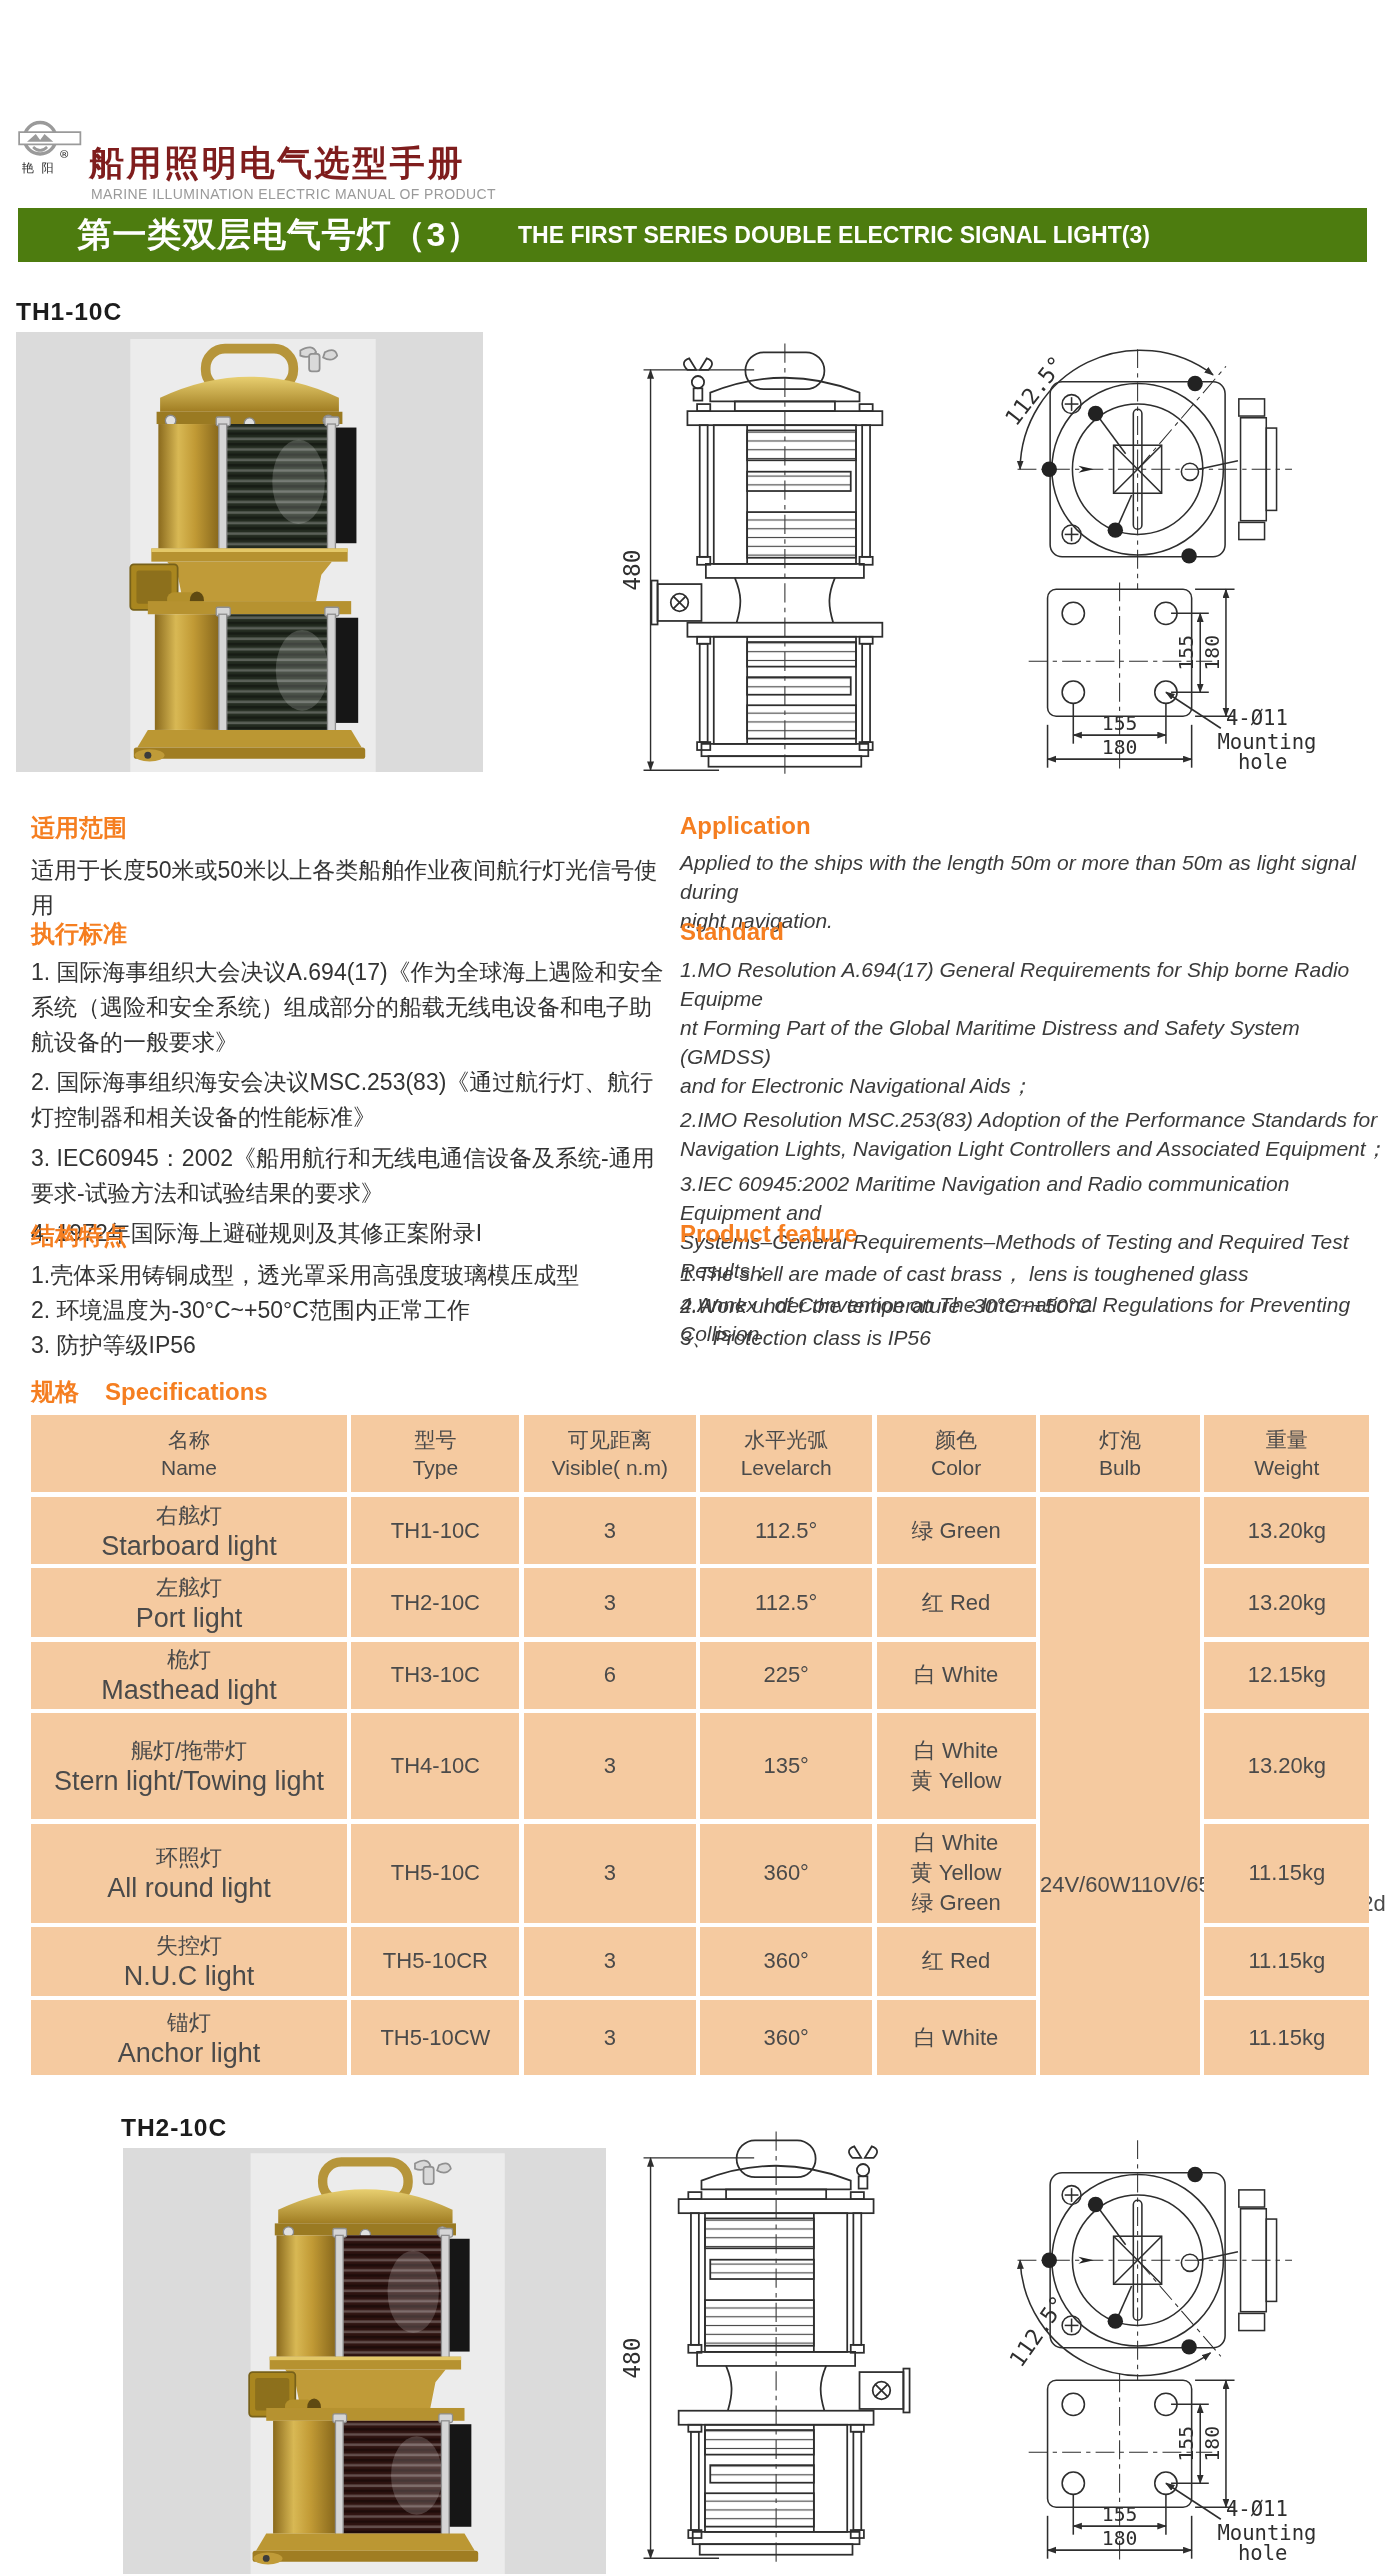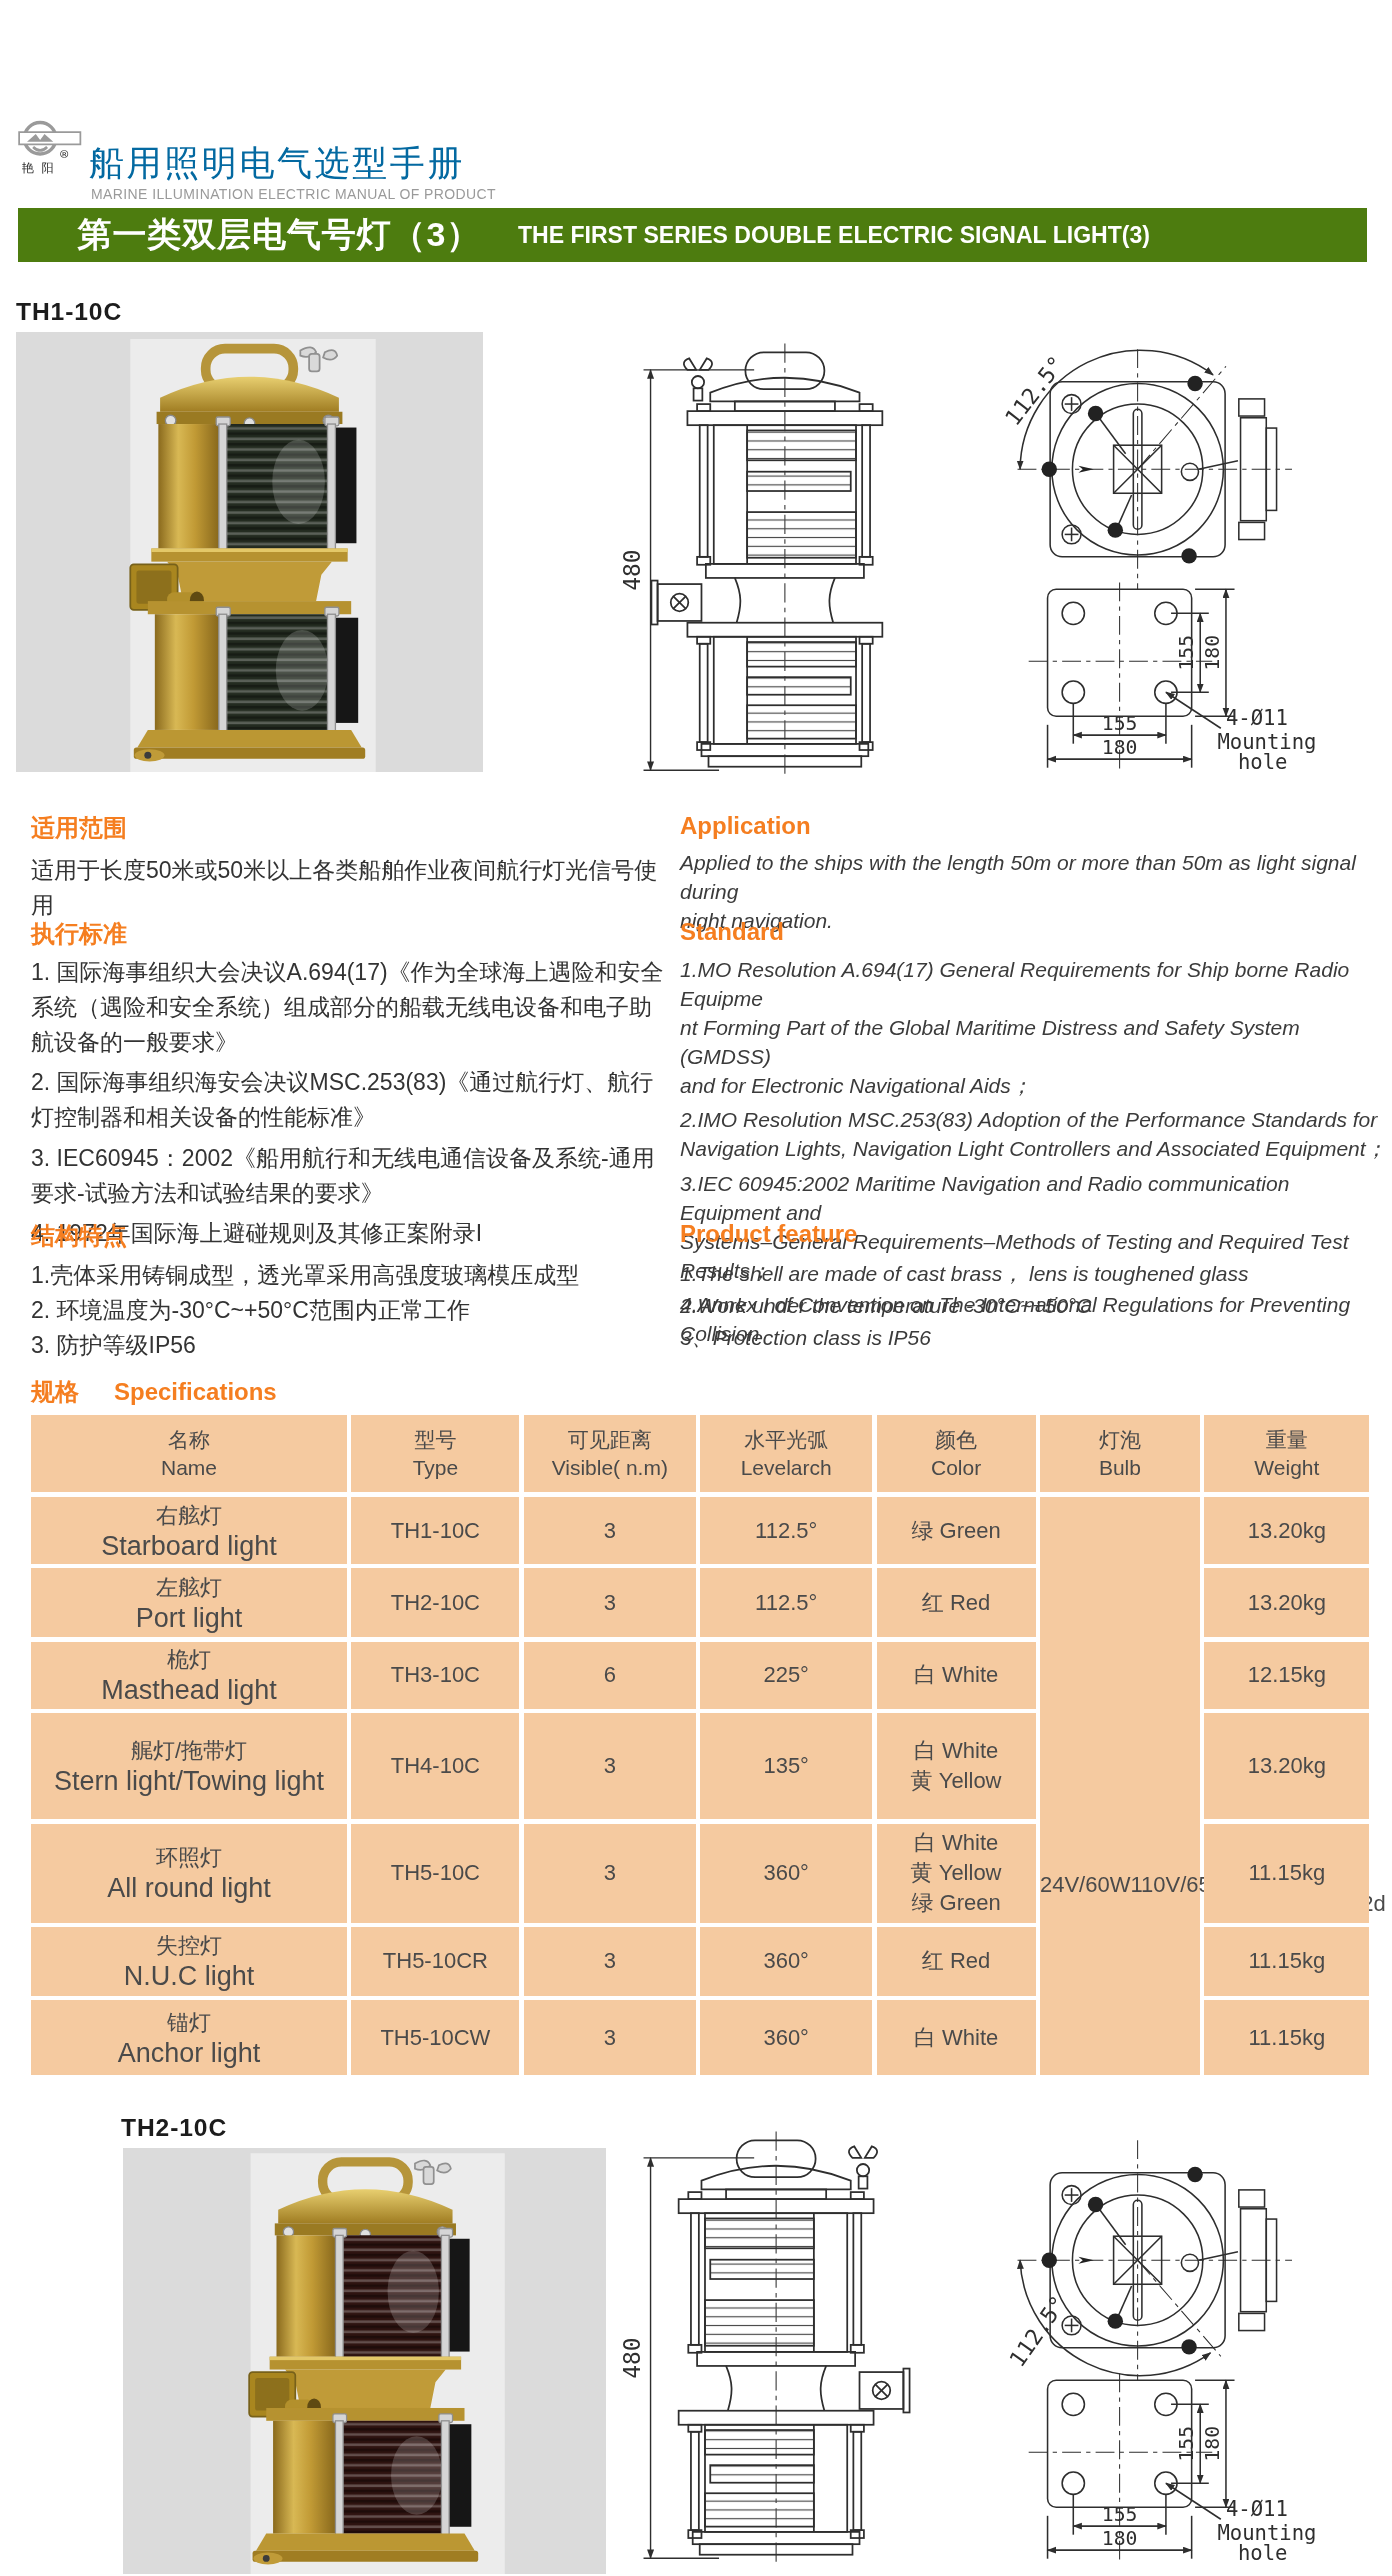--- a/index.html
+++ b/index.html
@@ -1,39 +1,39 @@
 <!DOCTYPE html>
 <html style="font-size:14px"><head>
 <meta charset="utf-8">
 <style>
   html,body{margin:0;padding:0;background:#ffffff;}
   .page{position:relative;width:1392px;height:2576px;background:#fff;overflow:hidden;
         font-family:"Liberation Sans","DejaVu Sans",sans-serif;color:#3c3c3c;}
   .abs{position:absolute;}
 
   
-  .manual-title{left:89px;top:140px;font-size:35px;font-weight:normal;color:#0369a1;letter-spacing:2.6px;}
+  .manual-title{left:89px;top:140px;font-size:35px;font-weight:bold;color:#7f1d1d;letter-spacing:2.6px;}
   .manual-sub{left:91px;top:186px;font-size:14px;color:#9a9a9a;letter-spacing:0.4px;}
 
   
   .banner{left:17.5px;top:208px;width:1349px;height:54px;background:#4d7c0f;display:flex;align-items:center;}
   .banner-cn{font-size:34px;font-weight:bold;color:#fff;margin-left:60px;letter-spacing:0.9px;white-space:nowrap;}
   .banner-en{font-size:24px;font-weight:bold;color:#fff;margin-left:37px;letter-spacing:0px;transform:scaleX(.96);transform-origin:left;white-space:nowrap;}
 
   .model-label{font-size:24.6px;font-weight:bold;color:#1c1c1c;letter-spacing:0.9px;}
   .photo-box{background:#dbdbdb;}
 
   h3.sec{margin:0;font-size:24px;font-weight:bold;color:#f57e20;}
   .cn-body{font-size:23px;line-height:35px;color:#333;}
   .en-body{font-size:21px;line-height:29px;color:#3b3b3b;font-style:italic;}
   .item{margin:0 0 5.3px 0;}
   .preline{white-space:pre-line;}
 
   
-  .spec-head{display:flex;align-items:baseline;gap:35px;}
+  .spec-head{display:flex;align-items:baseline;gap:26px;}
 
   
   .tbl-head{left:31px;top:1415px;width:1338px;display:grid;
     grid-template-columns:316px 168px 172px 172px 159px 160px 165px;column-gap:4.4px;text-align:right;}
   .tbl-head .th{height:77px;background:#f5caa0;display:flex;flex-direction:column;align-items:center;justify-content:center;
     font-size:21px;color:#4a4a4a;line-height:28px;}
   .tbl-body{left:31px;top:1497px;width:1338px;display:grid;
     grid-template-columns:316px 168px 172px 172px 159px 160px 165px;
     grid-template-rows:67px 69px 67px 106px 99px 69px 75px;
     column-gap:4.4px;row-gap:4.4px;}

